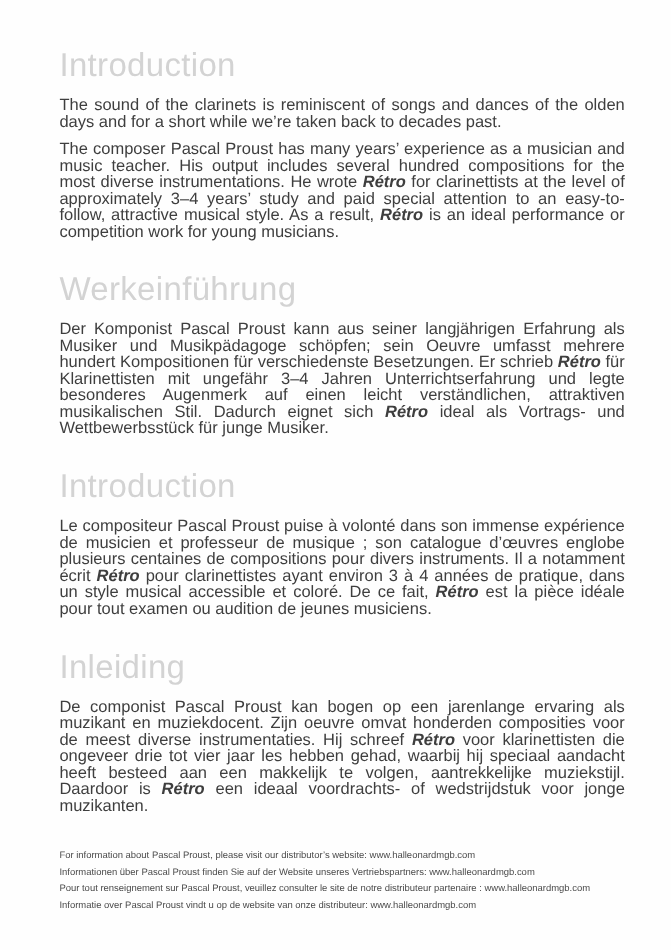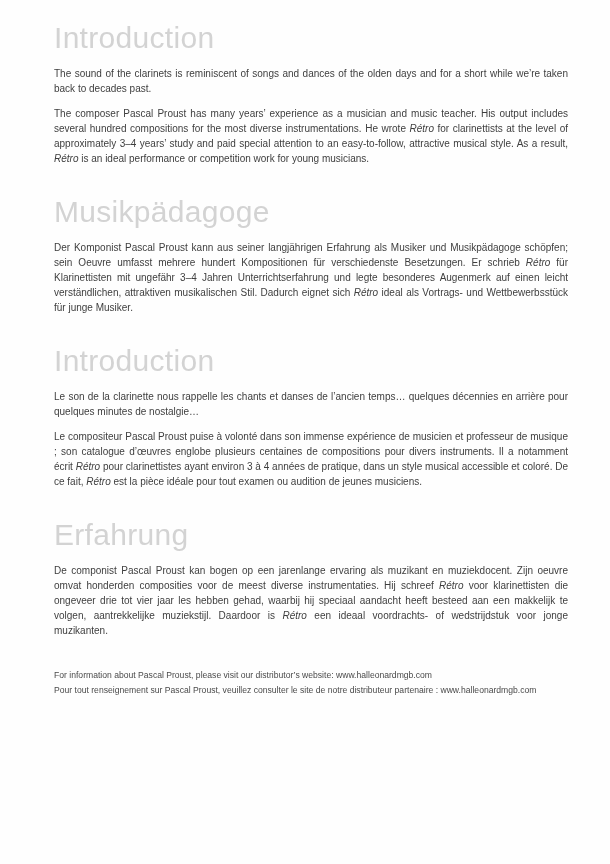--- a/index.html
+++ b/index.html
@@ -8,50 +8,51 @@
     background: #ffffff;
     font-family: "Liberation Sans", sans-serif;
   }
 
   .page {
     position: relative;
     width: 610px;
     height: 864px;
     background: #fefefe;
     overflow: hidden;
-    padding: 22px 42px 0 54px;
+    padding: 44px 42px 0 54px;
   }
 
   .section {
     margin-bottom: 30px;
   }
 
   .section-heading {
     font-size: 30px;
     line-height: 31px;
     font-weight: 400;
     letter-spacing: 0.3px;
     color: #d3d3d3;
     margin: 0 0 13px 0;
   }
 
   .section p {
-    font-size: 10px;
+    font-size: 15px;
     line-height: 15px;
     color: #3e3e3e;
     text-align: justify;
     margin: 0 0 10px 0;
   }
 
   .section p:last-child {
     margin-bottom: 0;
   }
 
   .section p i {
     font-style: italic;
+    font-weight: bold;
   }
 
   .footer {
     margin-top: 14px;
   }
 
   .footer p {
     font-size: 8.6px;
     line-height: 15px;
     color: #4a4a4a;
@@ -63,33 +64,34 @@
 
 <div class="page">
 
   <section class="section">
     <h2 class="section-heading">Introduction</h2>
     <p><span>The sound of the clarinets is reminiscent of songs and dances of the olden days and for a short while we’re taken back to decades past.</span></p>
     <p><span>The composer Pascal Proust has many years’ experience as a musician and music teacher. His output includes several hundred compositions for the most diverse instrumentations. He wrote </span><i>Rétro</i><span> for clarinettists at the level of approximately 3–4 years’ study and paid special attention to an easy-to-follow, attractive musical style. As a result, </span><i>Rétro</i><span> is an ideal performance or competition work for young musicians.</span></p>
   </section>
 
   <section class="section">
-    <h2 class="section-heading">Musikpädagoge</h2>
+    <h2 class="section-heading">Werkeinführung</h2>
     <p><span>Der Komponist Pascal Proust kann aus seiner langjährigen Erfahrung als Musiker und Musikpädagoge schöpfen; sein Oeuvre umfasst mehrere hundert Kompositionen für verschiedenste Besetzungen. Er schrieb </span><i>Rétro</i><span> für Klarinettisten mit ungefähr 3–4 Jahren Unterrichtserfahrung und legte besonderes Augenmerk auf einen leicht verständlichen, attraktiven musikalischen Stil. Dadurch eignet sich </span><i>Rétro</i><span> ideal als Vortrags- und Wettbewerbsstück für junge Musiker.</span></p>
   </section>
 
   <section class="section">
     <h2 class="section-heading">Introduction</h2>
-    <p><span>Le son de la clarinette nous rappelle les chants et danses de l’ancien temps… quelques décennies en arrière pour quelques minutes de nostalgie…</span></p>
     <p><span>Le compositeur Pascal Proust puise à volonté dans son immense expérience de musicien et professeur de musique ; son catalogue d’œuvres englobe plusieurs centaines de compositions pour divers instruments. Il a notamment écrit </span><i>Rétro</i><span> pour clarinettistes ayant environ 3 à 4 années de pratique, dans un style musical accessible et coloré. De ce fait, </span><i>Rétro</i><span> est la pièce idéale pour tout examen ou audition de jeunes musiciens.</span></p>
   </section>
 
   <section class="section">
-    <h2 class="section-heading">Erfahrung</h2>
+    <h2 class="section-heading">Inleiding</h2>
     <p><span>De componist Pascal Proust kan bogen op een jarenlange ervaring als muzikant en muziekdocent. Zijn oeuvre omvat honderden composities voor de meest diverse instrumentaties. Hij schreef </span><i>Rétro</i><span> voor klarinettisten die ongeveer drie tot vier jaar les hebben gehad, waarbij hij speciaal aandacht heeft besteed aan een makkelijk te volgen, aantrekkelijke muziekstijl. Daardoor is </span><i>Rétro</i><span> een ideaal voordrachts- of wedstrijdstuk voor jonge muzikanten.</span></p>
   </section>
 
   <div class="footer">
     <p>For information about Pascal Proust, please visit our distributor’s website: www.halleonardmgb.com</p>
+    <p>Informationen über Pascal Proust finden Sie auf der Website unseres Vertriebspartners: www.halleonardmgb.com</p>
     <p>Pour tout renseignement sur Pascal Proust, veuillez consulter le site de notre distributeur partenaire : www.halleonardmgb.com</p>
+    <p>Informatie over Pascal Proust vindt u op de website van onze distributeur: www.halleonardmgb.com</p>
   </div>
 
 </div>
 
 </body></html>

